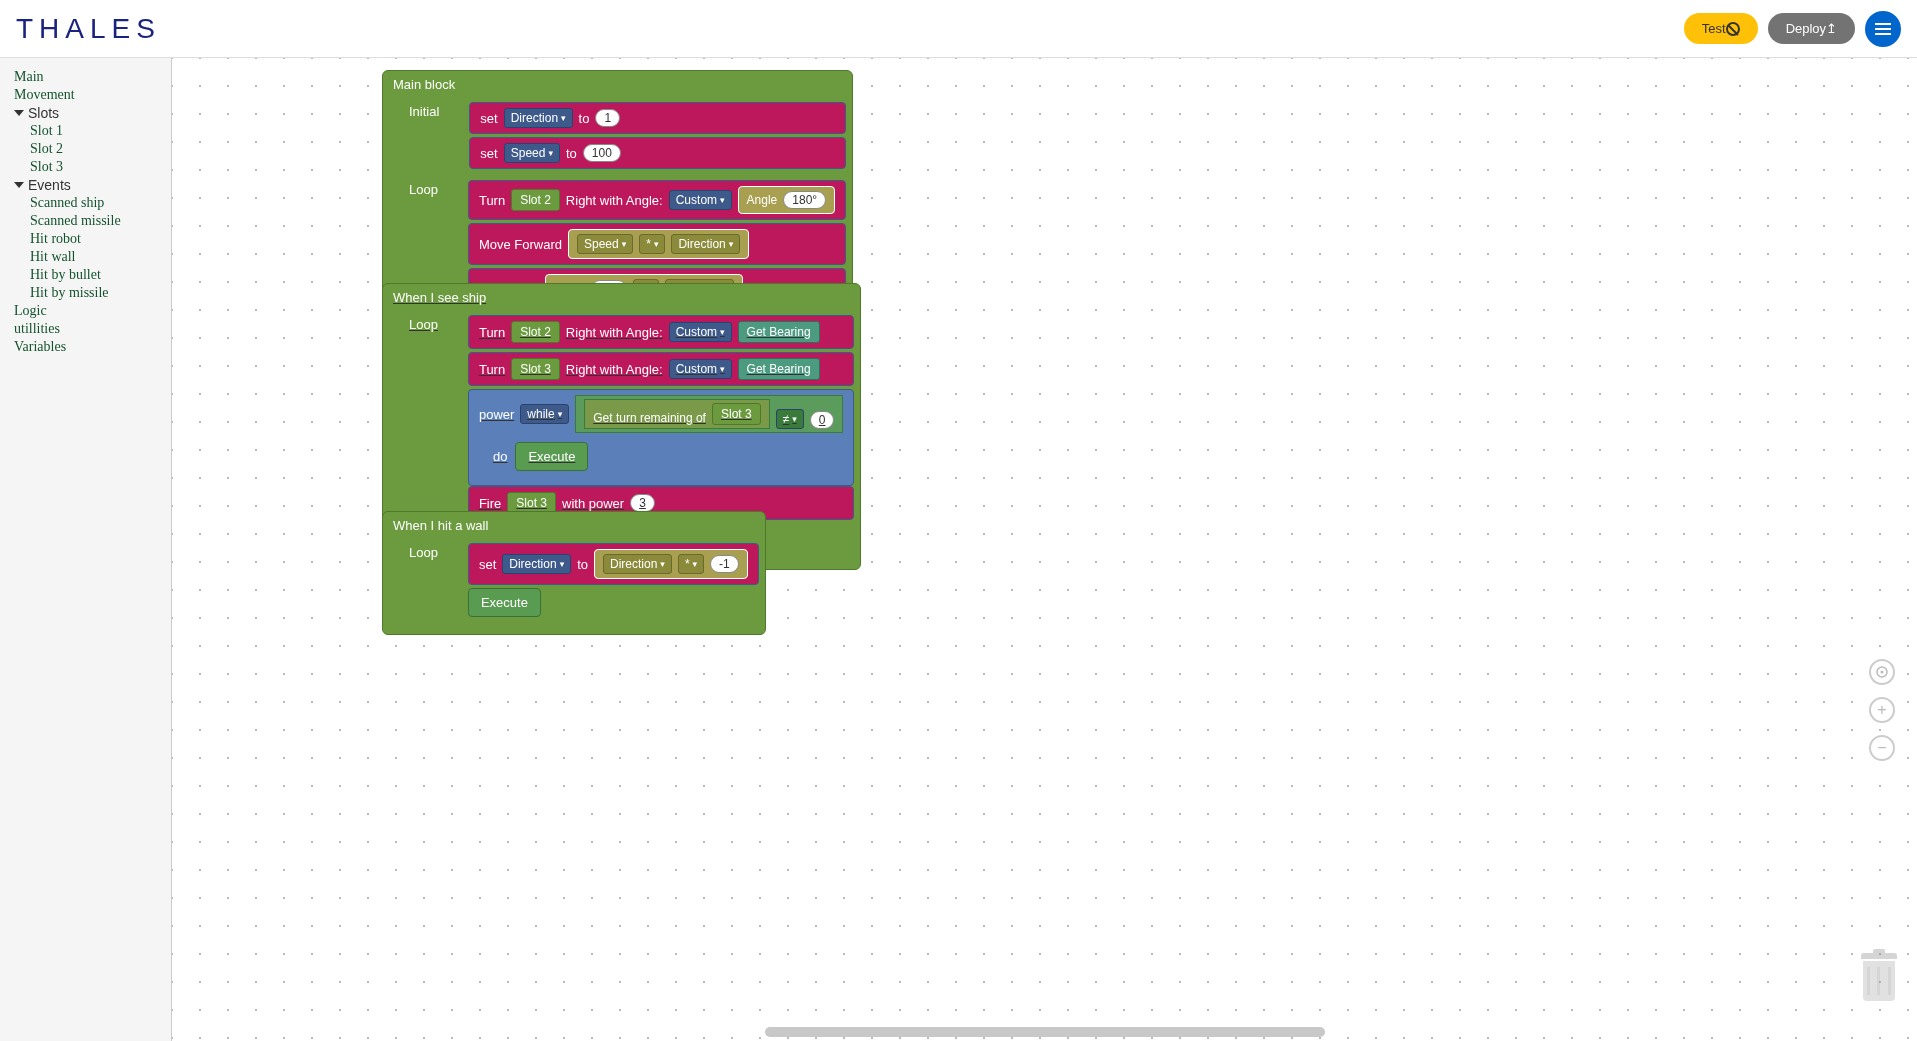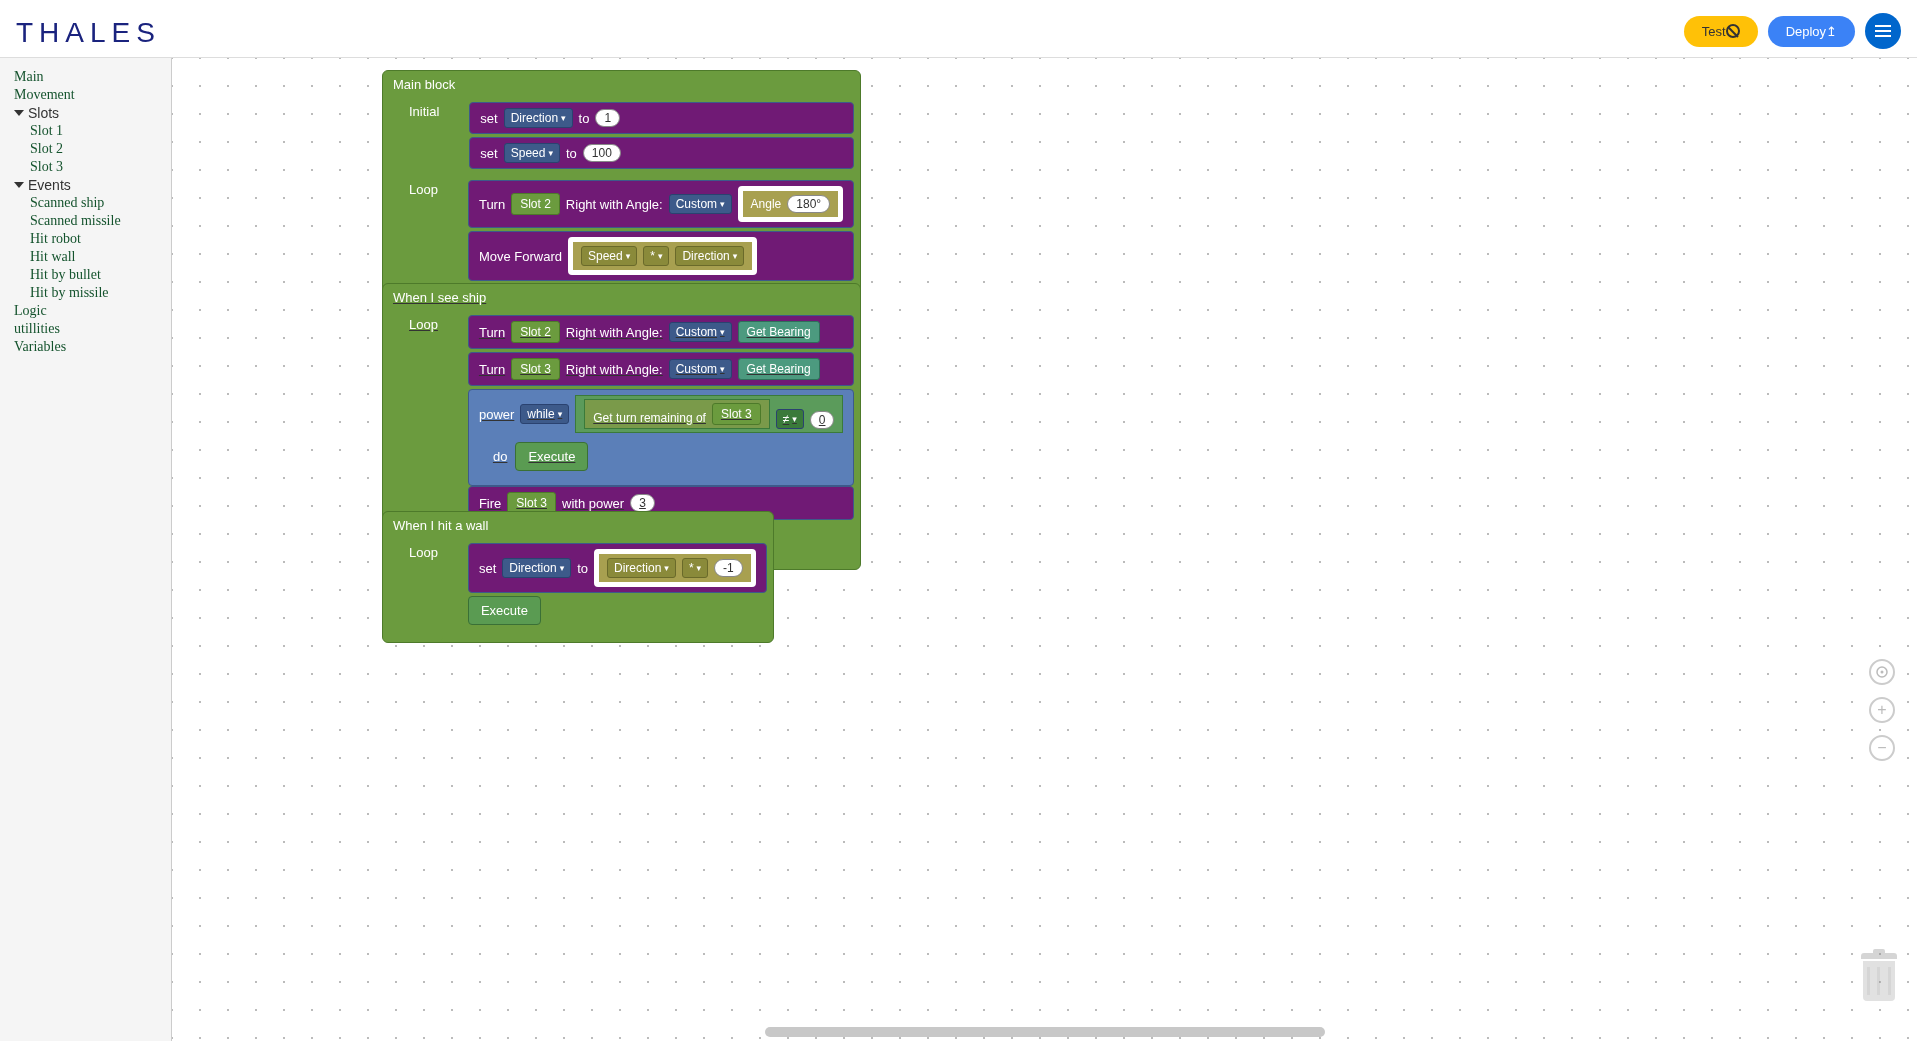--- a/index.html
+++ b/index.html
@@ -1,26 +1,26 @@
 <!DOCTYPE html>
 <html><head>
 <meta charset="utf-8">
 <style>
 * { box-sizing: border-box; margin: 0; padding: 0; }
 body { font-family: Arial, sans-serif; font-size: 13px; color: #333; background: #fff; overflow: hidden; }
 
 .app { display: flex; flex-direction: column; width: 1917px; height: 1041px; }
 
 
-.header { display: flex; align-items: flex-end; justify-content: space-between; padding: 8px 16px; border-bottom: 1px solid #ddd; background: #fff; height: 58px; }
+.header { display: flex; align-items: center; justify-content: space-between; padding: 8px 16px; border-bottom: 1px solid #ddd; background: #fff; height: 58px; }
 .logo { font-size: 28px; font-weight: 300; letter-spacing: 6px; color: #1a237e; font-family: 'Arial', sans-serif; }
 .header-actions { display: flex; gap: 10px; align-items: center; }
 .btn { padding: 8px 18px; border-radius: 20px; border: none; font-size: 13px; cursor: pointer; display: inline-flex; align-items: center; }
 .btn-test { background: #ffc107; color: #333; }
-.btn-deploy { background: #3b82f6; color: #fff; }
+.btn-deploy { background: #737373; color: #fff; }
 .btn-menu { width: 36px; height: 36px; border-radius: 50%; background: #0066cc; color: #fff; display: flex; align-items: center; justify-content: center; border: none; cursor: pointer; }
 .btn-menu span { display: block; width: 16px; height: 2px; background: #fff; position: relative; }
 .btn-menu span::before, .btn-menu span::after { content: ''; position: absolute; width: 16px; height: 2px; background: #fff; left: 0; }
 .btn-menu span::before { top: -5px; }
 .btn-menu span::after { top: 5px; }
 .icon-ban { width: 14px; height: 14px; border: 2px solid currentColor; border-radius: 50%; position: relative; display: inline-block; }
 .icon-ban::after { content: ''; position: absolute; width: 14px; height: 2px; background: currentColor; top: 5px; left: -2px; transform: rotate(45deg); }
 
 
 .body { display: flex; flex: 1; overflow: hidden; }
@@ -38,32 +38,32 @@
 
 
 .block-stack { position: absolute; }
 .hat-block { background: #6b9b3e; border: 1px solid #4d7a2a; border-radius: 6px 6px 6px 6px; color: #fff; padding: 0; display: flex; flex-direction: column; min-width: 80px; }
 .hat-top { padding: 6px 10px; border-radius: 6px 6px 0 0; }
 .hat-section { display: flex; align-items: flex-start; }
 .hat-label { padding: 6px 26px; min-width: 46px; flex-shrink: 0; }
 .hat-slot { flex: 1; padding: 4px 6px 4px 4px; }
 .hat-tail { height: 10px; width: 60px; background: #6b9b3e; border-radius: 0 0 6px 6px; }
 
-.cmd-block { background: #701a75; border: 1px solid #3d5a8a; border-radius: 4px; color: #fff; padding: 5px 10px; display: flex; align-items: center; gap: 6px; margin-bottom: 3px; flex-wrap: wrap; }
+.cmd-block { background: #be185d; border: 1px solid #3d5a8a; border-radius: 4px; color: #fff; padding: 5px 10px; display: flex; align-items: center; gap: 6px; margin-bottom: 3px; flex-wrap: wrap; }
 .cmd-block.exec { background: #5a9b52; border-color: #3a7036; padding: 6px 12px; display: inline-block; }
 
 .dropdown { background: #3d5a8a; border: 1px solid #2a4270; border-radius: 3px; padding: 2px 6px; color: #fff; font-size: 12px; display: inline-flex; align-items: center; gap: 3px; }
 .dropdown.olive { background: #8a8a3a; border-color: #6a6a2a; }
 .dropdown::after { content: '▾'; font-size: 9px; }
 
 .num-input { background: #fff; color: #333; border: 1px solid #888; border-radius: 10px; padding: 1px 8px; font-size: 12px; min-width: 22px; text-align: center; display: inline-block; }
 
 .slot-pill { background: #6b9b3e; border: 1px solid #4d7a2a; border-radius: 3px; padding: 3px 8px; color: #fff; font-size: 12px; display: inline-block; }
 
-.olive-block { background: #a8a050; border: 5px solid #ffffff; border-radius: 4px; padding: 4px 8px; display: inline-flex; align-items: center; gap: 6px; color: #fff; font-size: 12px; }
+.olive-block { background: #a8a050; border: 1px solid #ffffff; border-radius: 4px; padding: 4px 8px; display: inline-flex; align-items: center; gap: 6px; color: #fff; font-size: 12px; }
 
 .c-block { background: #5b7fb8; border: 1px solid #3d5a8a; border-radius: 4px; color: #fff; }
 .c-top { padding: 5px 10px; display: flex; align-items: center; gap: 6px; flex-wrap: wrap; }
 .c-arm { display: flex; }
 .c-left { width: 18px; background: #5b7fb8; border-right: none; }
 .c-inner { padding: 4px 6px; flex: 1; }
 
 .hex-block { background: #5b9b5b; border: 1px solid #3a7a3a; padding: 3px 8px; display: inline-flex; align-items: flex-end; gap: 6px; color: #fff; font-size: 12px; position: relative; }
 .hex-block.inner { background: #7a9a4a; }
 

